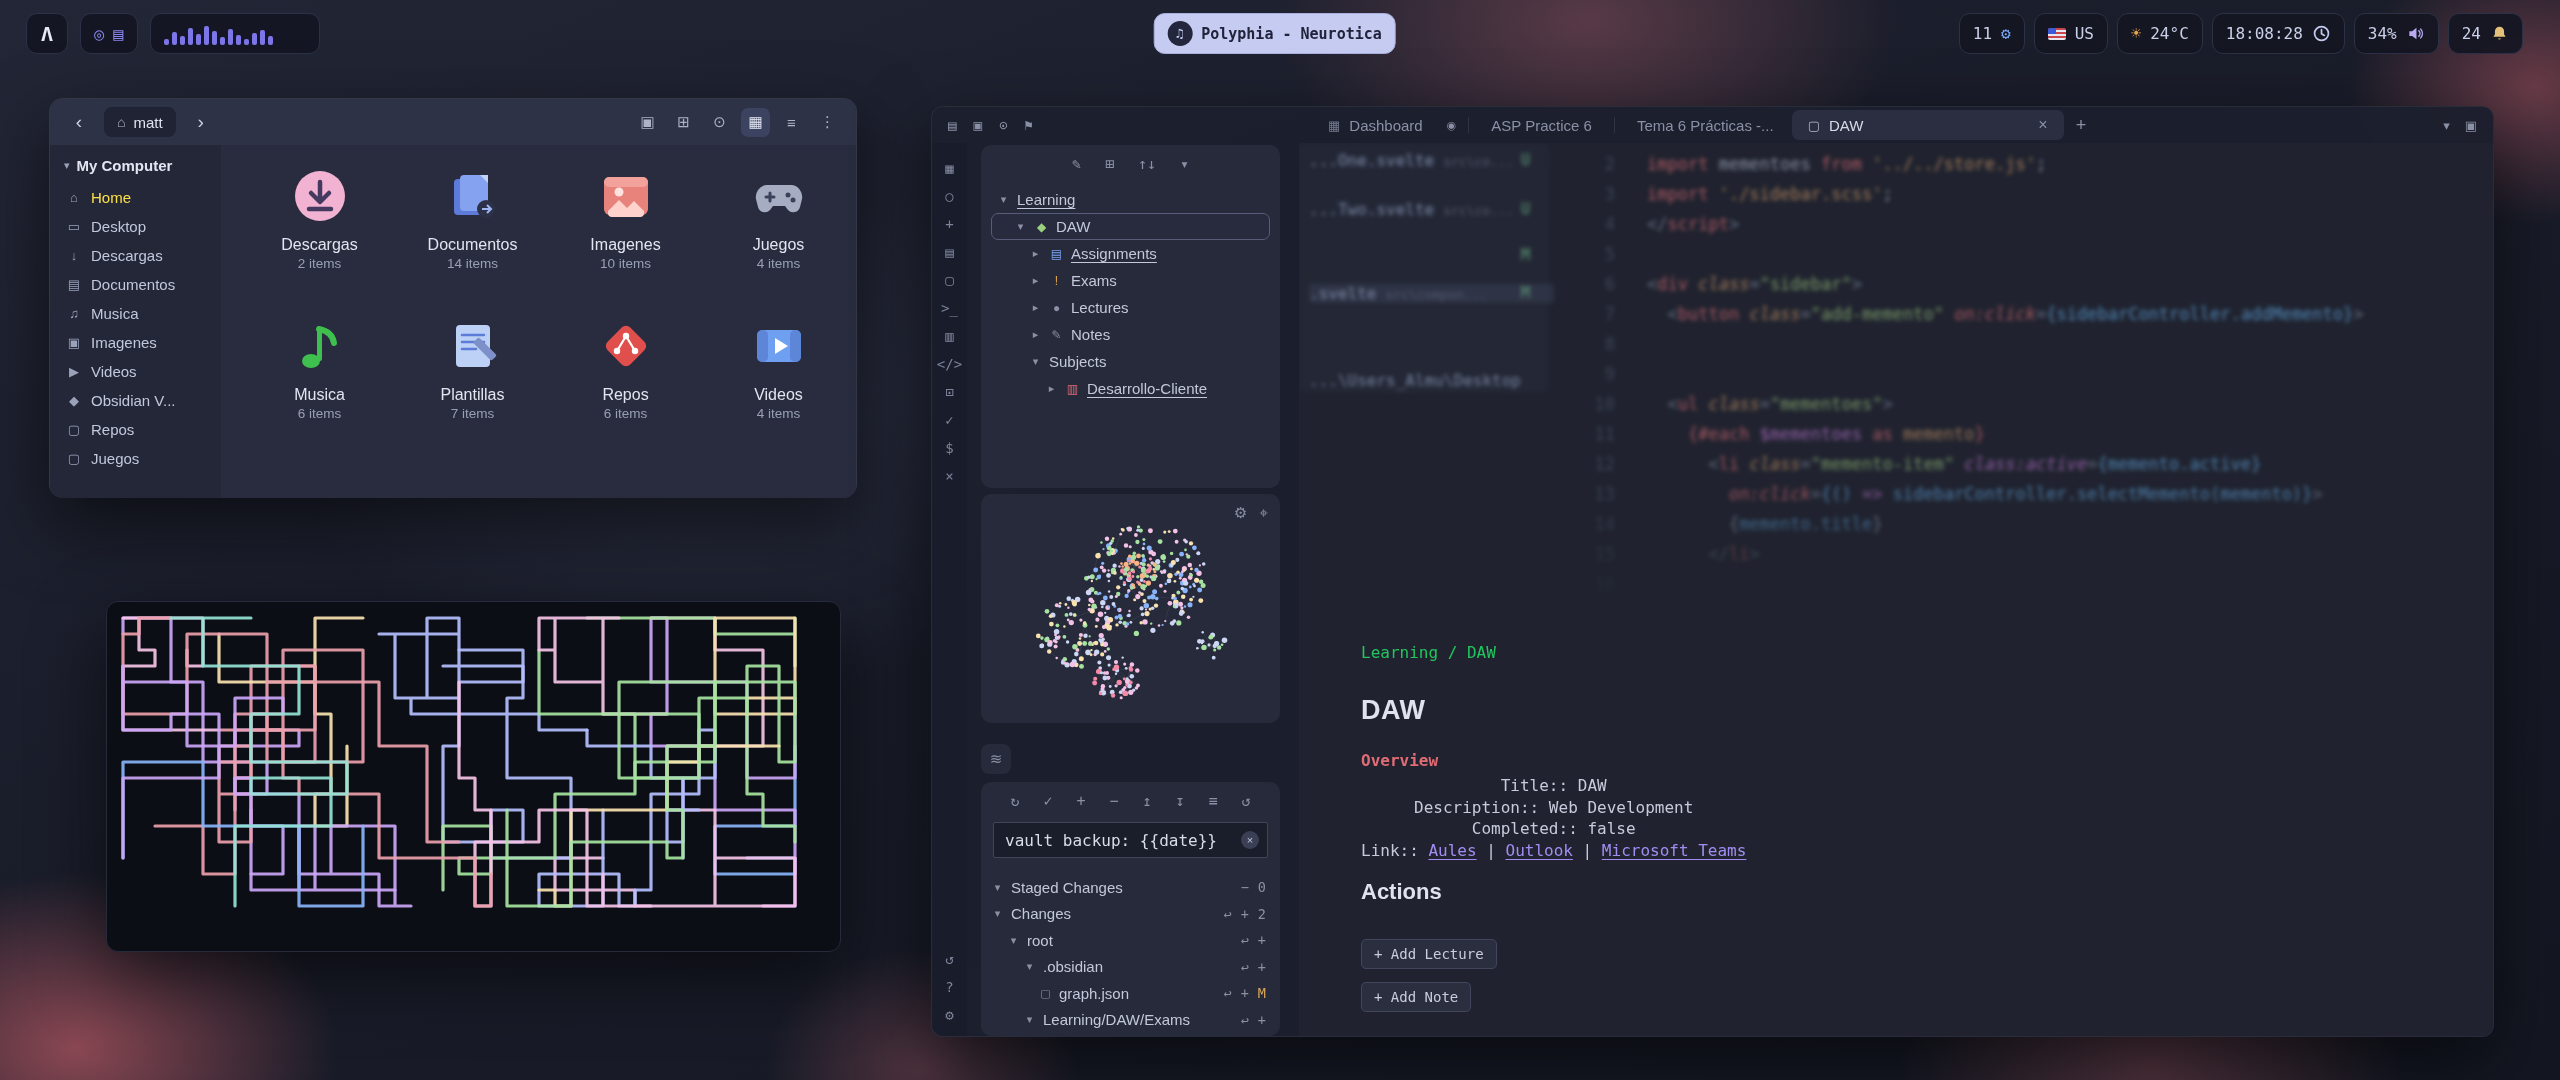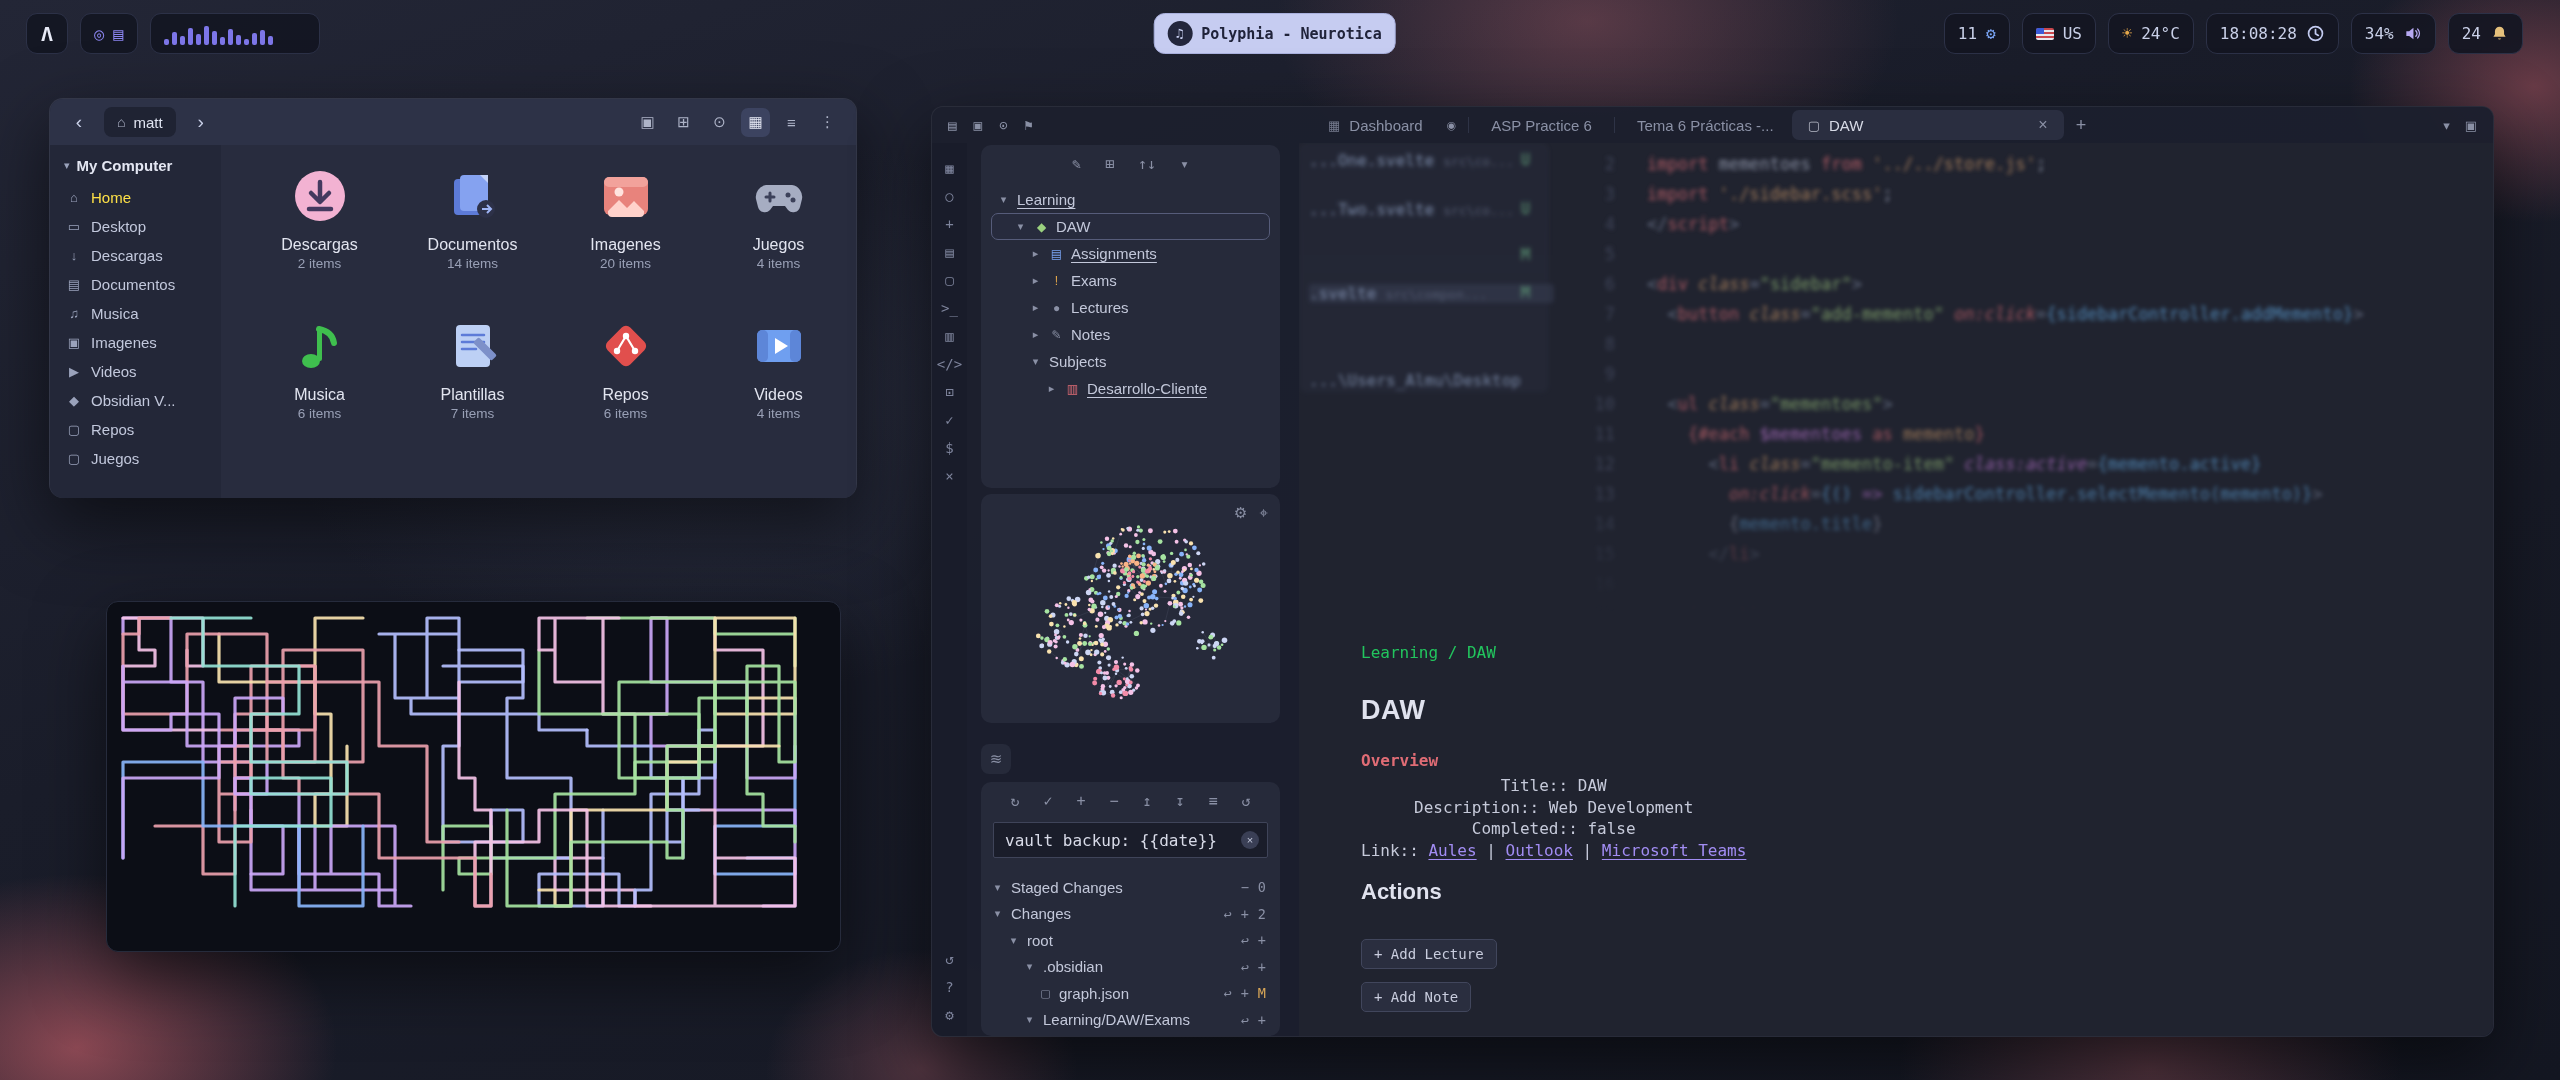--- a/index.html
+++ b/index.html
@@ -13,21 +13,21 @@
       radial-gradient(260px 200px at 36% 99%, rgba(226,118,128,.28), transparent 60%),
       radial-gradient(700px 460px at 28% 38%, rgba(92,100,132,.22), transparent 62%),
       radial-gradient(800px 560px at 76% 55%, rgba(70,76,106,.30), transparent 65%),
       linear-gradient(160deg,#232636 0%,#1a1d2a 40%,#141722 100%);}
   
   .topbar{position:absolute;left:26px;right:37px;top:13px;height:41px;display:flex;justify-content:space-between;align-items:center;}
   .pill{height:41px;background:rgba(19,22,34,.92);border:1px solid #2c3147;border-radius:11px;
     display:flex;align-items:center;gap:9px;padding:0 13px;color:#c9d0e8;
     font-family:"DejaVu Sans Mono",monospace;font-size:17px;box-sizing:border-box;}
   .bar-left,.bar-right{display:flex;gap:12px;align-items:center;}
-  .bar-right{text-align:right;}
+  .bar-right{gap:9px;text-align:right;}
   #launcher{width:42px;justify-content:center;padding:0;font-size:20px;font-weight:bold;color:#e8ebf7;}
   #widgets .wicon{color:#8b85f0;font-size:17px;}
   #cava{width:170px;}
   #cava .cwrap{display:flex;align-items:flex-end;gap:3px;height:22px;}
   .cbar{width:5px;background:#7d76e8;border-radius:2px;display:inline-block;}
   #music{position:absolute;left:50%;top:0;transform:translateX(-50%);background:#c6ccf1;border-color:#a9b0dd;color:#20233a;font-weight:bold;font-size:15px;}
   #music .mic{width:25px;height:25px;border-radius:50%;background:#23263c;color:#cdd3f5;display:flex;align-items:center;justify-content:center;font-size:13px;font-weight:normal;}
   .module .mtext{font-size:16px;}
   .micon{font-size:16px;line-height:1;}
   .msvg{width:19px;height:19px;display:block;}
@@ -304,21 +304,21 @@
             <div class="fcount">14 items</div>
           </div>
           <div class="fold">
             <svg class="fico" viewBox="0 0 58 58">
                 <rect x="7" y="10" width="44" height="38" rx="6" fill="#e8837c"></rect>
                 <rect x="7" y="10" width="44" height="10" rx="5" fill="#f2a29b"></rect>
                 <circle cx="22" cy="25" r="4.5" fill="#ffe3de"></circle>
                 <path d="M11 44l11-11 8 8 7-7 10 10v2a4 4 0 01-4 4H15a4 4 0 01-4-4z" fill="#ffd2cb"></path>
               </svg>
             <div class="fname">Imagenes</div>
-            <div class="fcount">20 items</div>
+            <div class="fcount">10 items</div>
           </div>
           <div class="fold">
             <svg class="fico" viewBox="0 0 58 58">
                 <path d="M16 18h26a12 12 0 0110 14l-2 8a7 7 0 01-12 3l-3-4H23l-3 4a7 7 0 01-12-3l-2-8a12 12 0 0110-14z" fill="#a6adc2"></path>
                 <path d="M20 26v8M16 30h8" stroke="#3c415a" stroke-width="3" stroke-linecap="round"></path>
                 <circle cx="38" cy="28" r="2.5" fill="#3c415a"></circle>
                 <circle cx="43" cy="33" r="2.5" fill="#3c415a"></circle>
               </svg>
             <div class="fname">Juegos</div>
             <div class="fcount">4 items</div>

